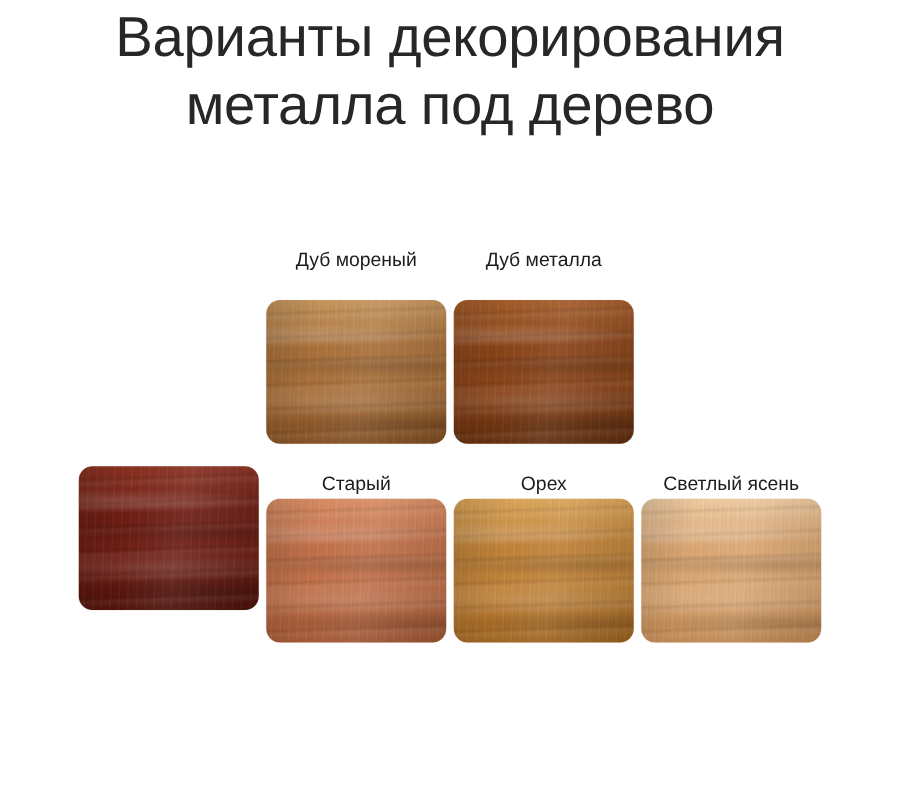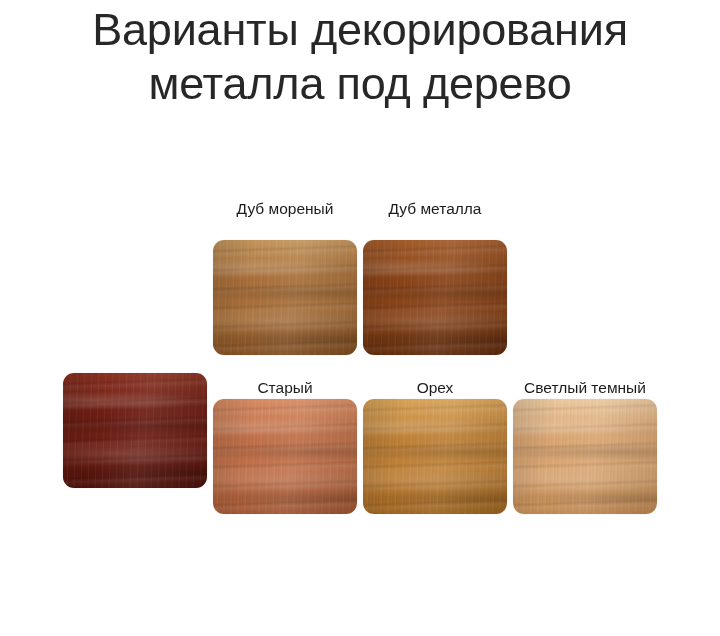--- a/index.html
+++ b/index.html
@@ -192,21 +192,21 @@
         <div class="swatch-label">Орех</div>
         <div class="swatch-chip" style="background: linear-gradient(177deg, rgb(221, 168, 92) 0%, rgb(192, 130, 56) 34%, rgb(192, 130, 56) 62%, rgb(154, 96, 29) 100%);">
           <div class="grain g-fine"></div>
           <div class="grain g-bands"></div>
           <div class="grain g-streak"></div>
           <div class="grain g-shade"></div>
         </div>
       </div>
 
       <div class="swatch-cell">
-        <div class="swatch-label">Светлый темный</div>
+        <div class="swatch-label">Светлый ясень</div>
         <div class="swatch-chip" style="background: linear-gradient(177deg, rgb(240, 205, 164) 0%, rgb(219, 167, 115) 34%, rgb(219, 167, 115) 62%, rgb(189, 133, 78) 100%);">
           <div class="grain g-fine"></div>
           <div class="grain g-bands"></div>
           <div class="grain g-streak"></div>
           <div class="grain g-shade"></div>
         </div>
       </div>
     </div>
 
   </div>

